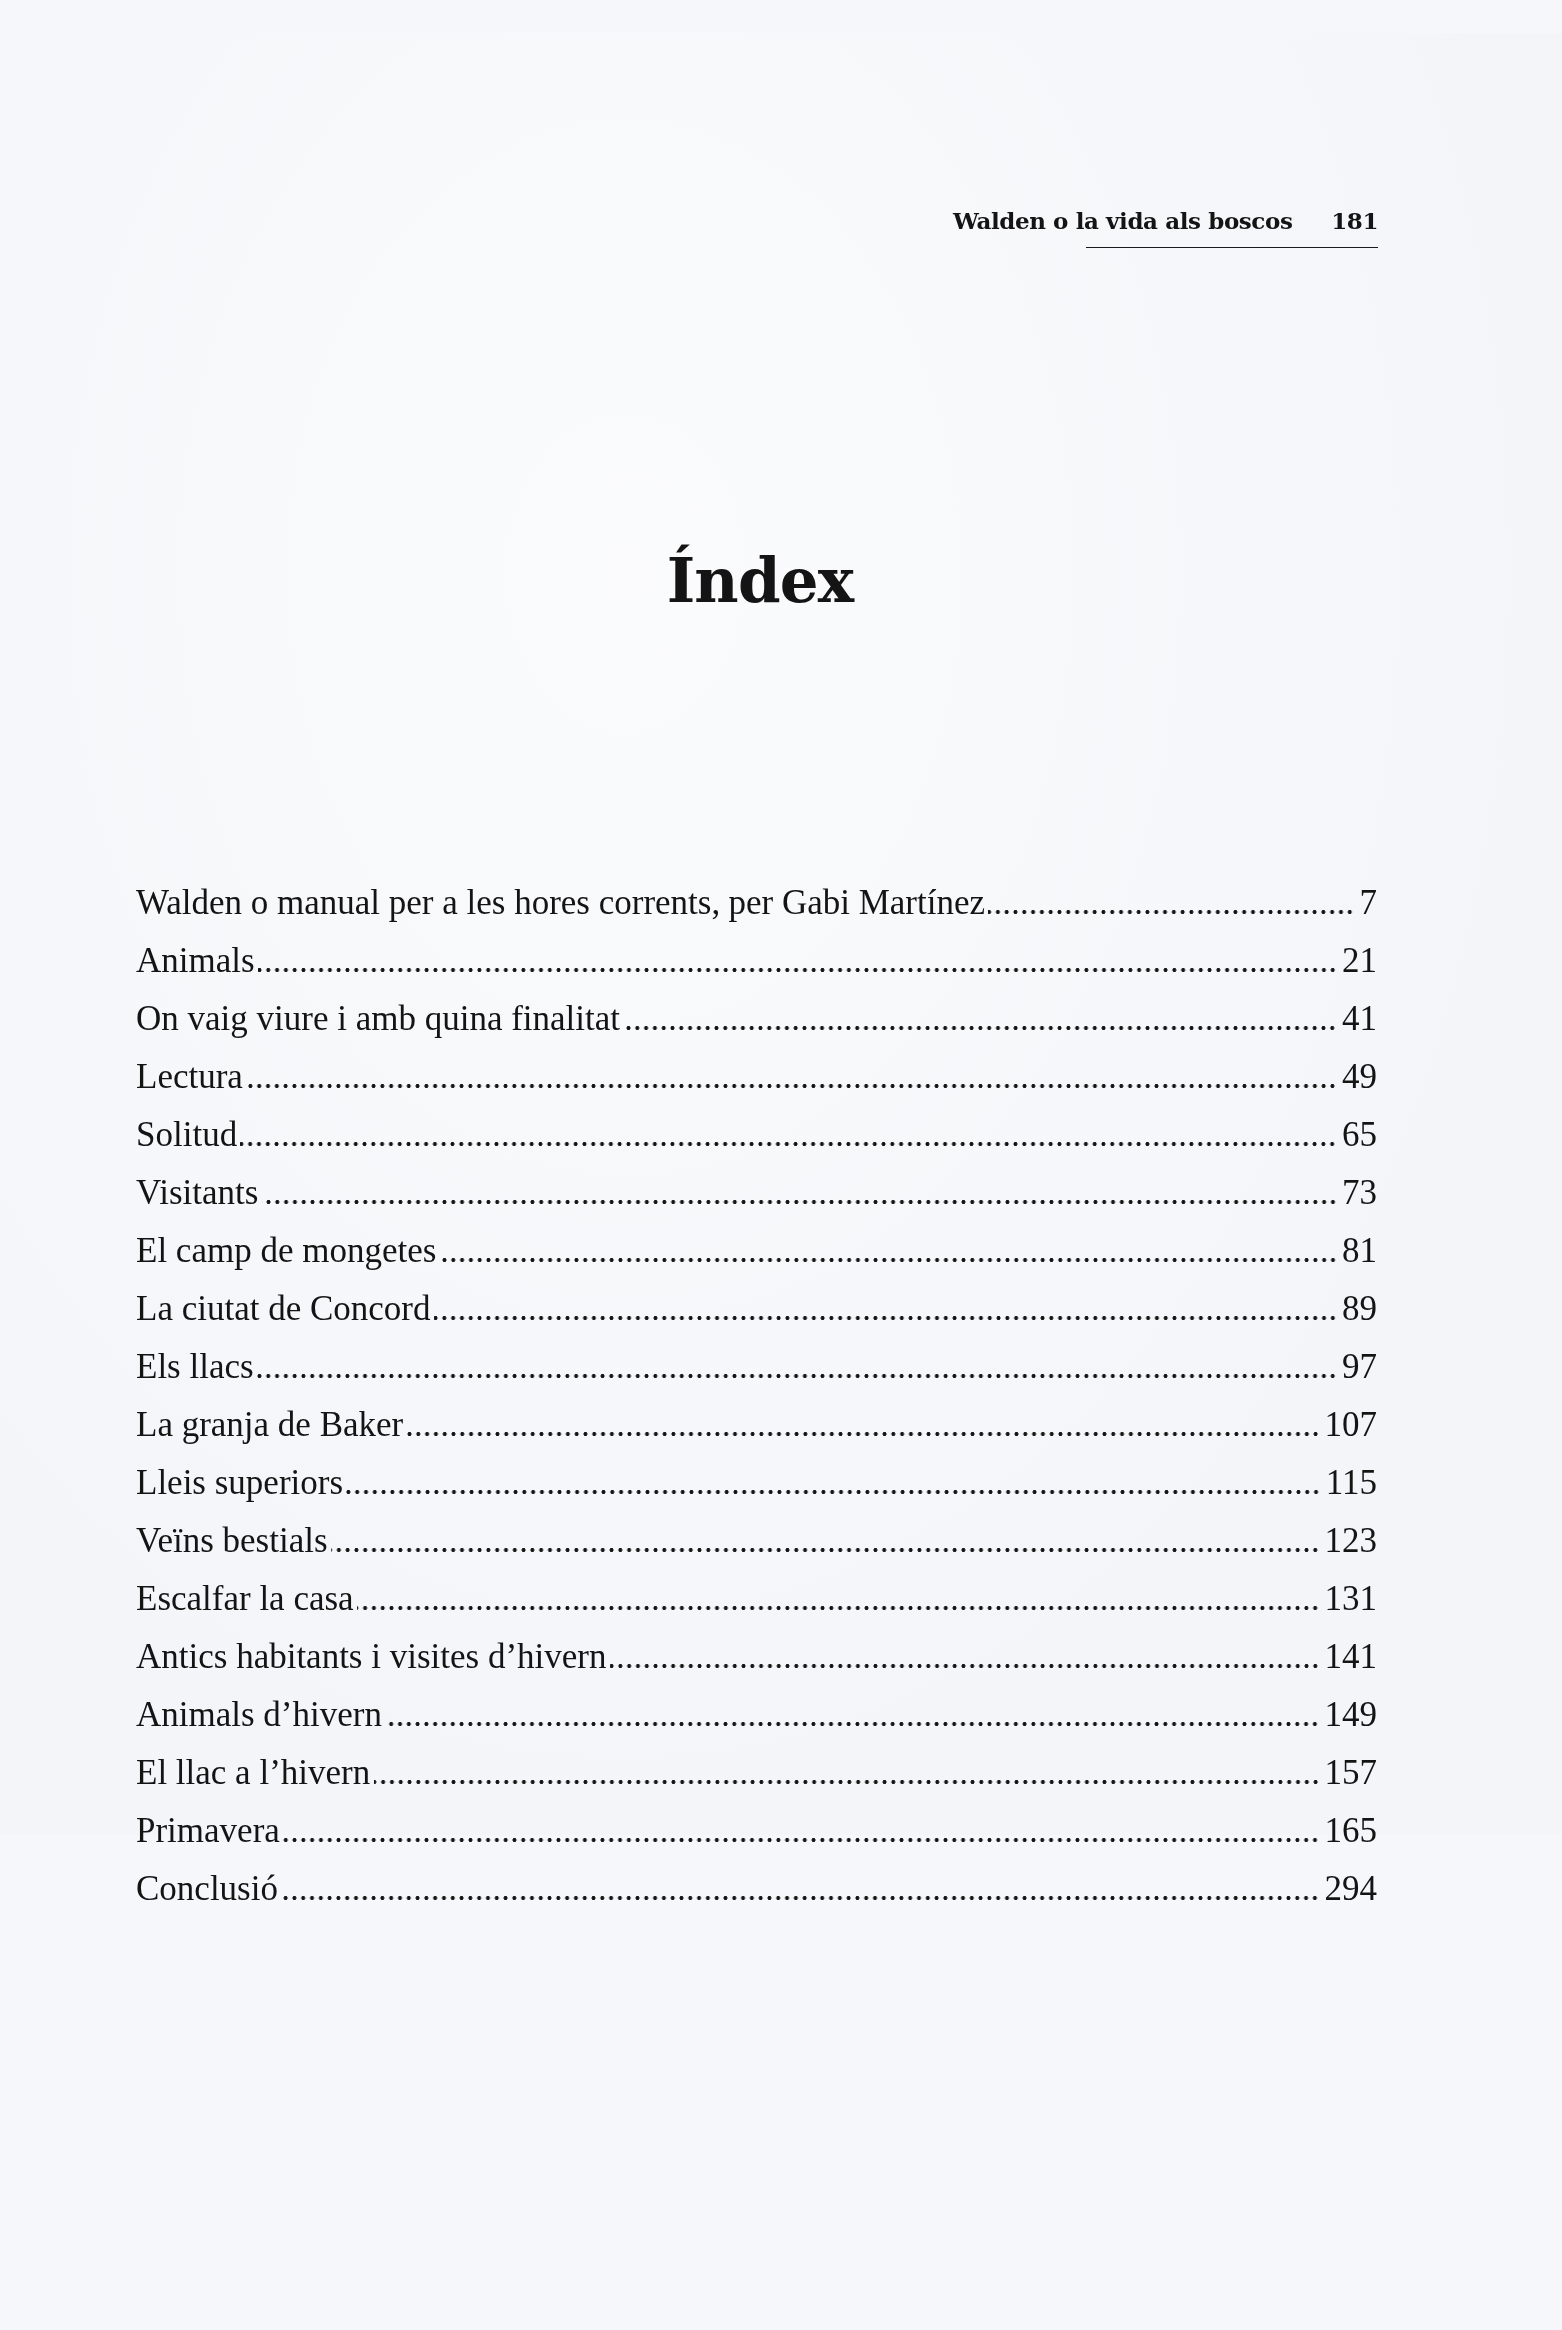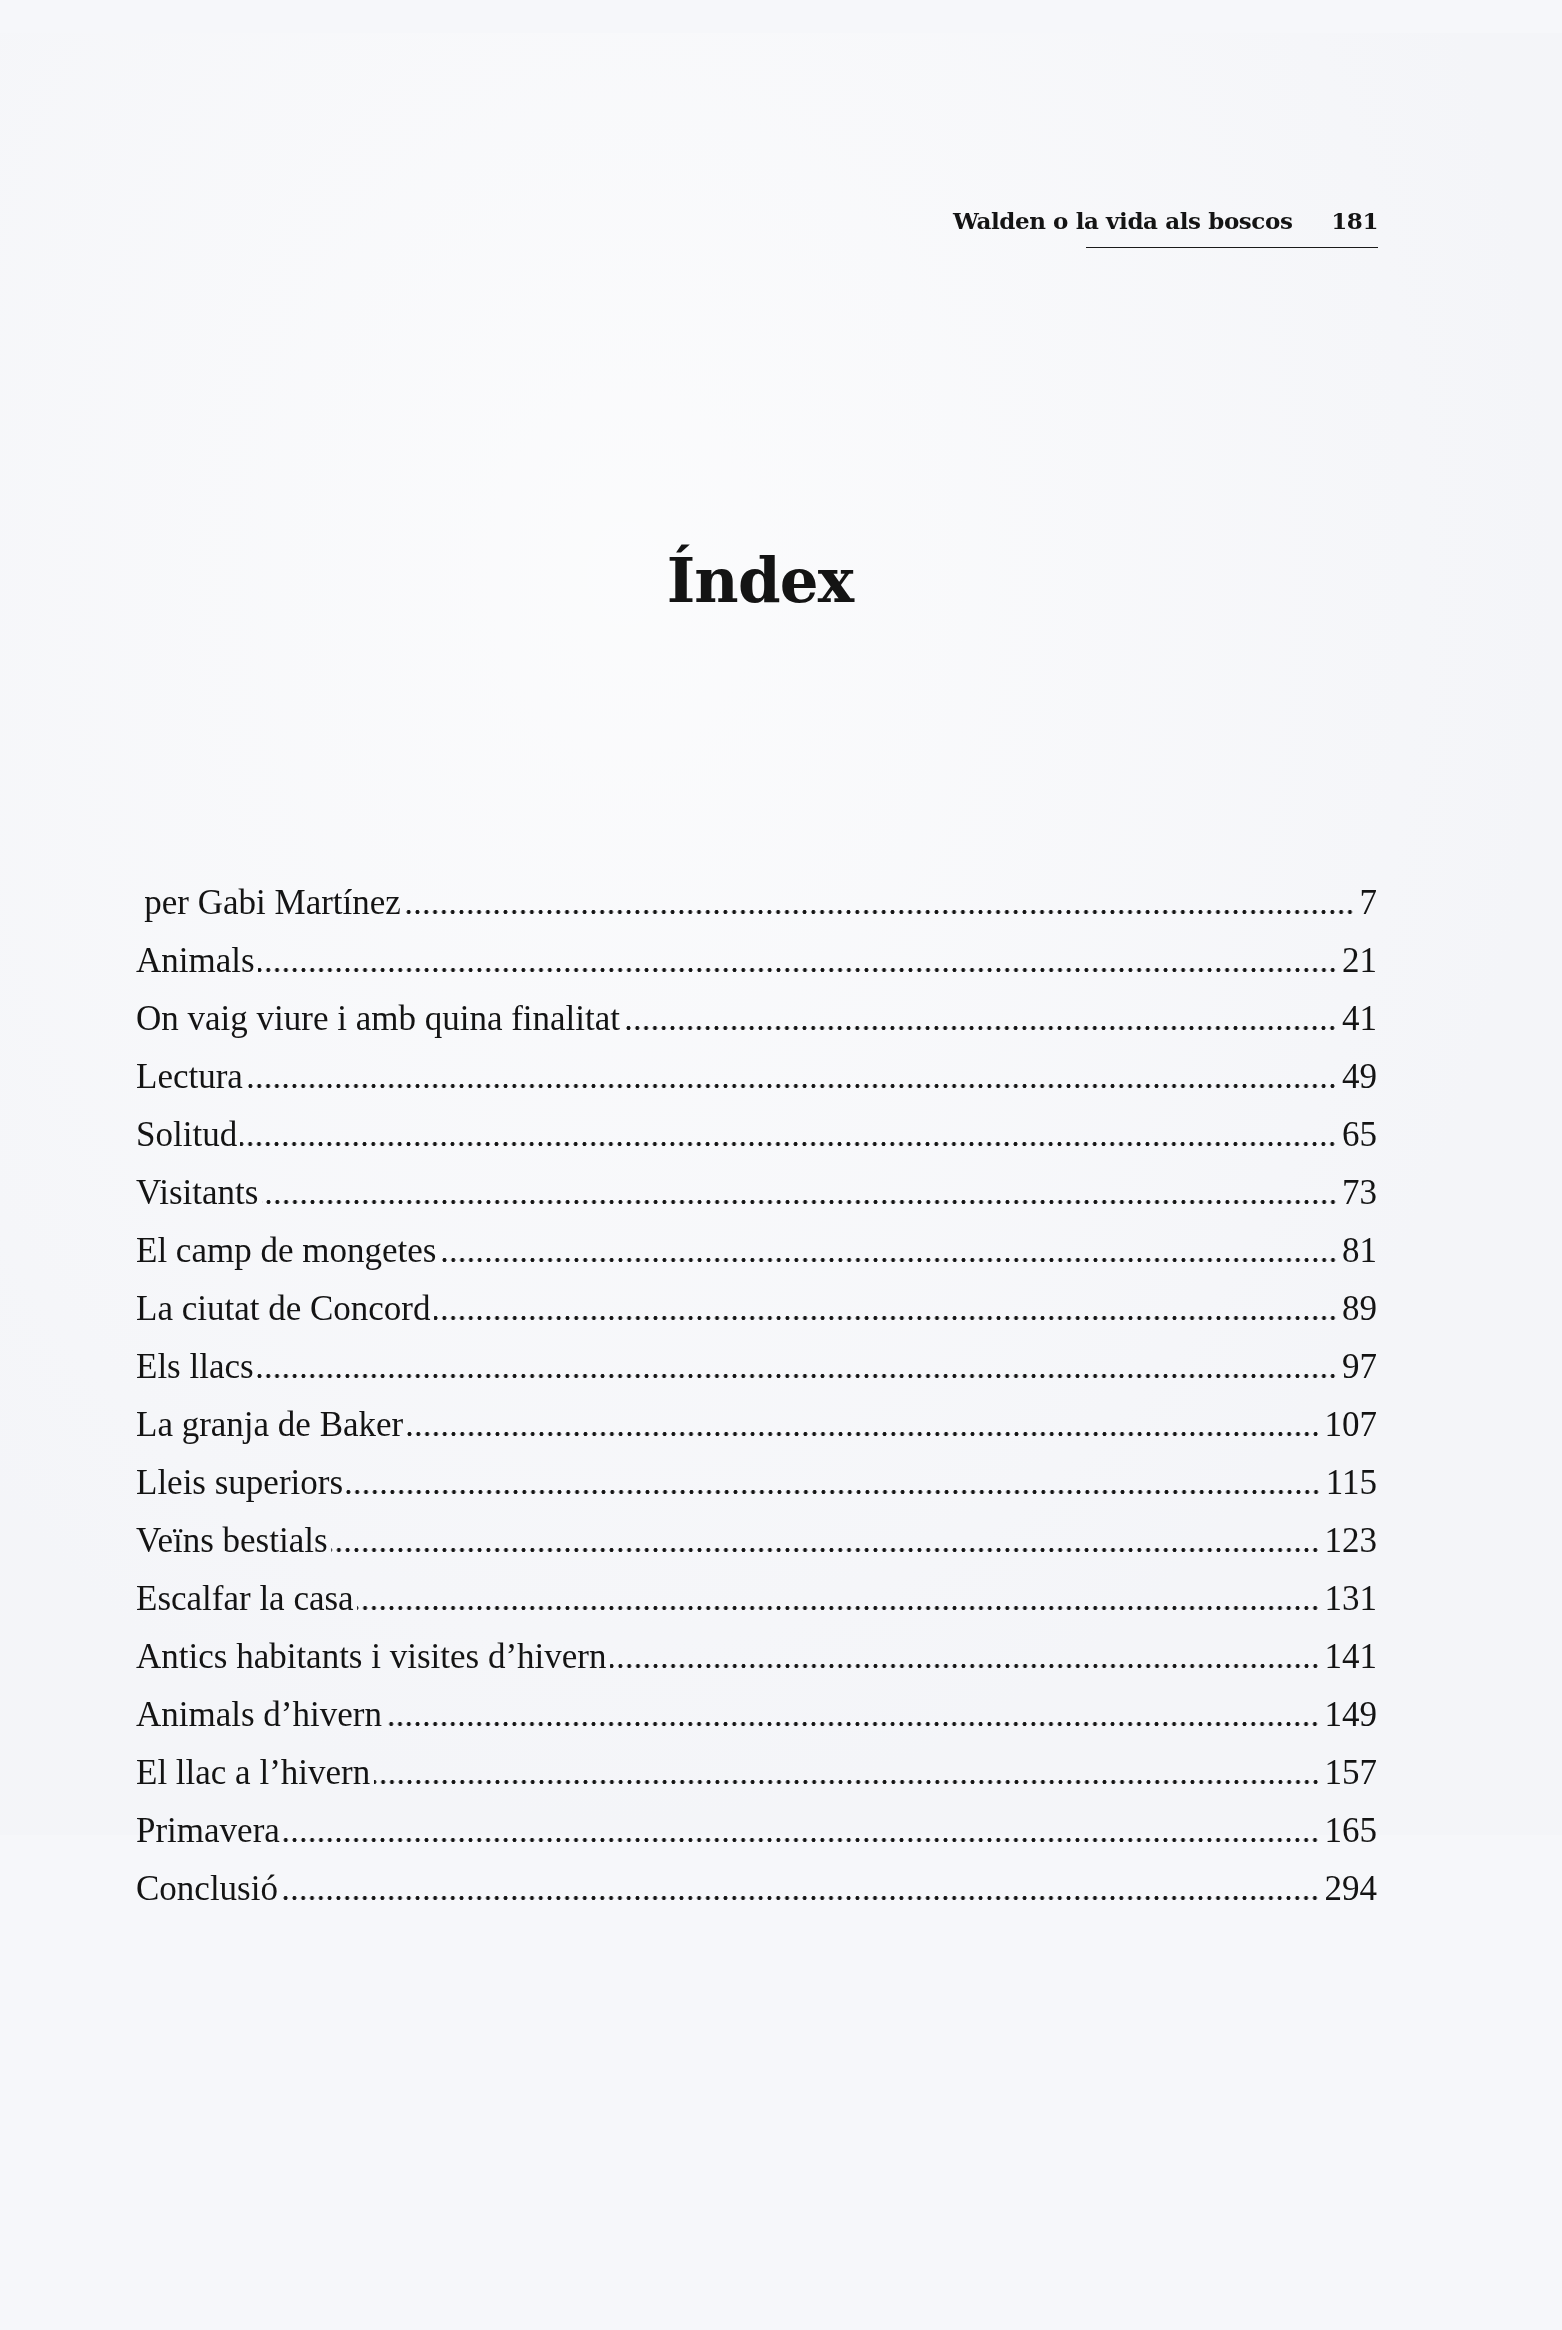--- a/index.html
+++ b/index.html
@@ -123,20 +123,21 @@
   <div class="running-head">
     <span class="rh-title">Walden o la vida als boscos</span>
     <span class="rh-page">181</span>
     <div class="rh-rule"></div>
   </div>
 
   <h1 class="page-title">Índex</h1>
 
   <ul class="toc">
     <li class="toc-entry">
+      <span class="entry-title">Walden o manual per a les hores corrents,</span>
       <span class="entry-author">per Gabi Martínez</span>
       <span class="leader"></span>
       <span class="entry-page">7</span>
     </li>
     <li class="toc-entry">
       <span class="entry-title">Animals</span>
       <span class="leader"></span>
       <span class="entry-page">21</span>
     </li>
     <li class="toc-entry">

